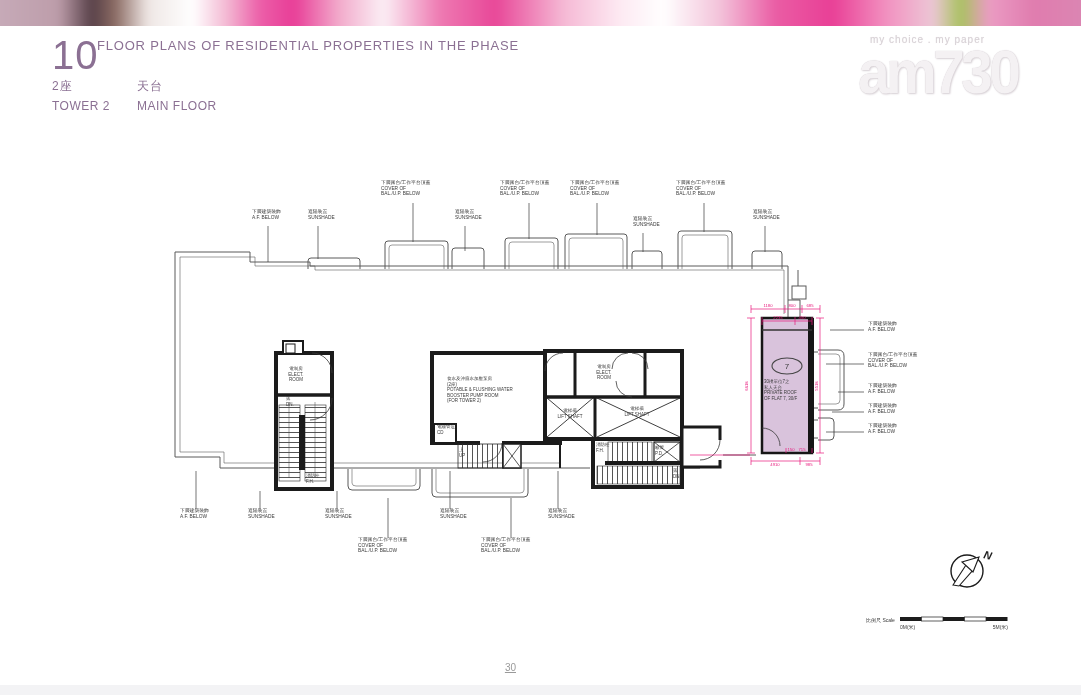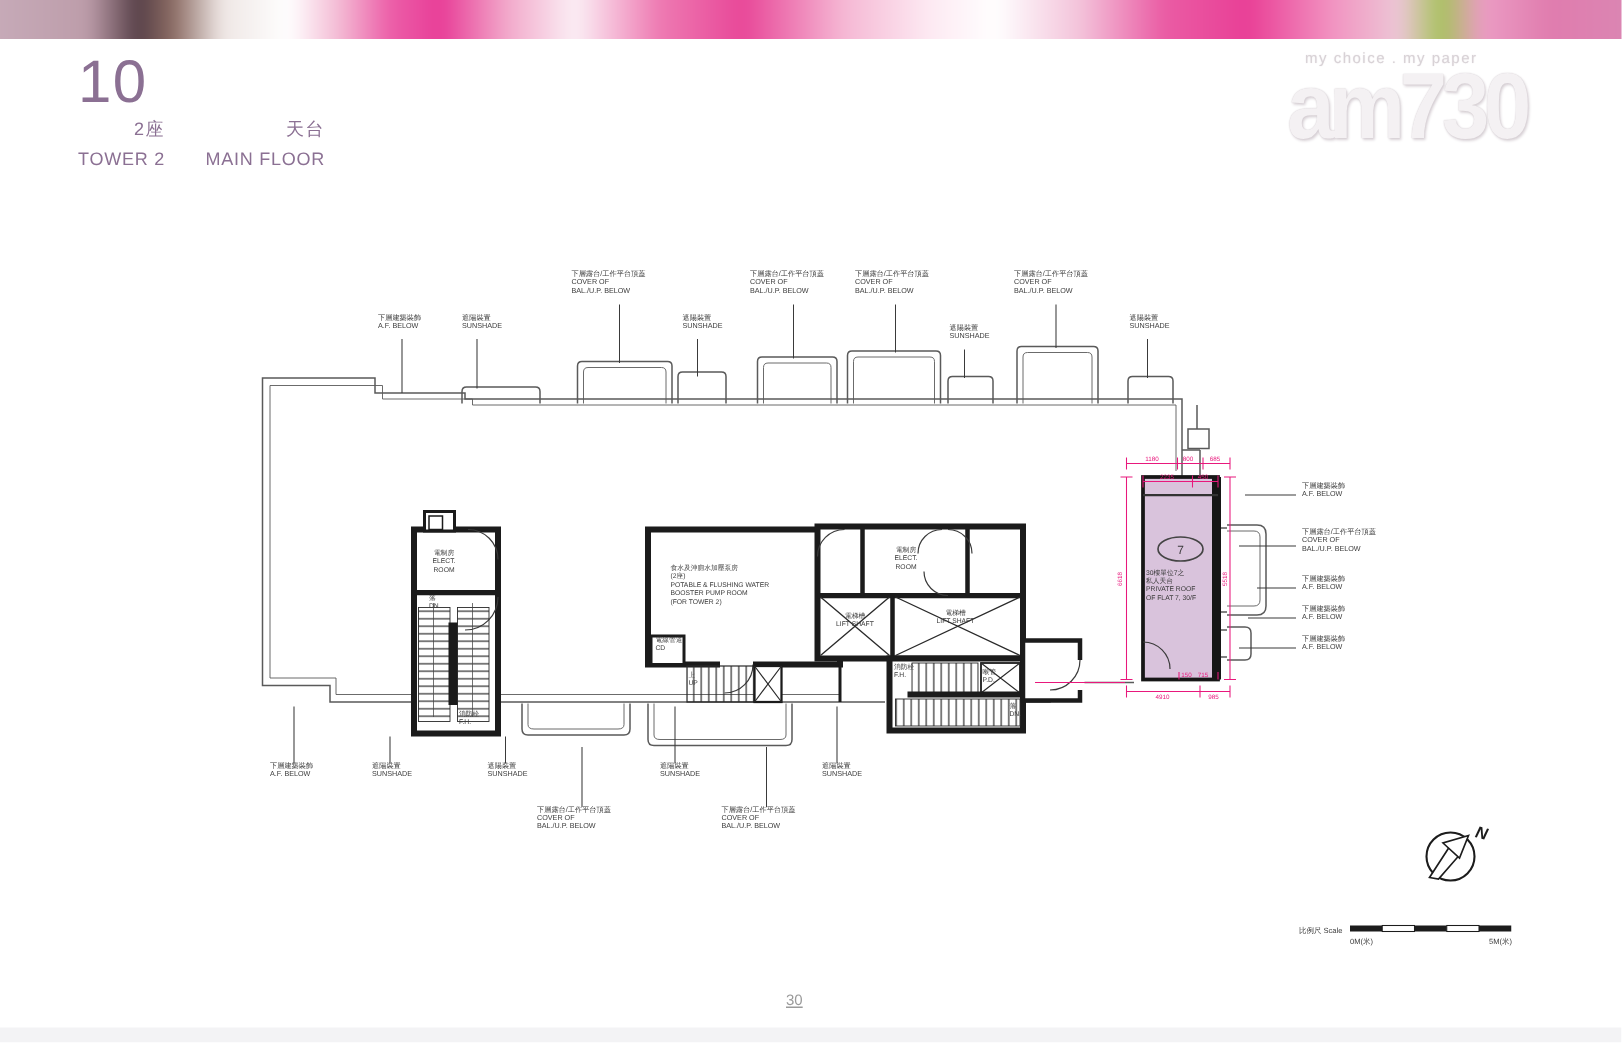--- a/index.html
+++ b/index.html
@@ -14,53 +14,54 @@
       #f293c1 81%,#ecc7d6 85%,#a8c25f 87.5%,#eb9cc4 90%,#e07cae 94%,#d989b4 100%);
     filter:blur(5px);}
   .footer-strip{position:absolute;left:0;bottom:0;width:1081px;height:10px;background:#f3f3f5;}
 
   
   .hdr{position:absolute;left:52px;top:33px;color:#8b7093;}
   .hdr-num{position:absolute;left:0;top:0;font-size:40px;letter-spacing:1px;}
   .hdr-titles{position:absolute;left:45px;top:2px;width:500px;}
   .hdr-zh{font-size:16px;letter-spacing:2px;color:#84688c;}
   .hdr-en{font-size:13px;letter-spacing:0.8px;margin-top:3px;color:#8b7093;}
-  .loc{position:absolute;top:78px;color:#8b7093;text-align:right;}
+  .loc{position:absolute;top:78px;color:#8b7093;}
   .loc-zh{font-size:12px;letter-spacing:1px;}
   .loc-en{font-size:12px;letter-spacing:0.5px;margin-top:4px;}
 
   
   .wm{position:absolute;left:858px;top:28px;width:210px;height:80px;}
   .wm-tag{position:absolute;left:12px;top:6px;font-size:10px;letter-spacing:1px;color:#d8d2d6;
     text-shadow:0 0 1px #e8e2e6;}
   .wm-logo{position:absolute;left:0px;top:8px;font-size:62px;font-weight:800;letter-spacing:-4px;
     color:#f4f1f3;text-shadow:0 0 1px #ccc5ca,1px 1px 2px #d8d1d6,-1px -1px 1px #ffffff;
     transform:scaleX(0.92);transform-origin:left;}
 
-  .page-num{position:absolute;left:524px;top:662px;width:24px;text-align:left;
+  .page-num{position:absolute;left:492px;top:662px;width:24px;text-align:right;
     font-size:10px;color:#9a9a9a;text-decoration:underline;}
 
   svg text{font-family:"Liberation Sans","DejaVu Sans",sans-serif;}
   .callout-text{font-size:4.8px;fill:#3a3a3a;}
   .room-text{font-size:4.5px;fill:#3a3a3a;}
   .dim-text{font-size:4.2px;fill:#e8187c;}
   .flat-num{font-size:8px;fill:#3a3a3a;}
   .scale-text{font-size:5px;fill:#3a3a3a;}
   .north-text{font-size:11px;font-weight:bold;font-style:italic;fill:#1c1c1c;}
 </style>
 </head>
 <body>
 
 <div class="photo-strip">
     <div class="grad"></div>
   </div>
 
 <div class="hdr">
   <div class="hdr-num">10</div>
   <div class="hdr-titles">
+    <div class="hdr-en">FLOOR PLANS OF RESIDENTIAL PROPERTIES IN THE PHASE</div>
   </div>
 </div>
 <div class="loc" style="left:52px;">
   <div class="loc-zh">2座</div>
   <div class="loc-en">TOWER 2</div>
 </div>
 <div class="loc" style="left:137px;">
   <div class="loc-zh">天台</div>
   <div class="loc-en">MAIN FLOOR</div>
 </div>

